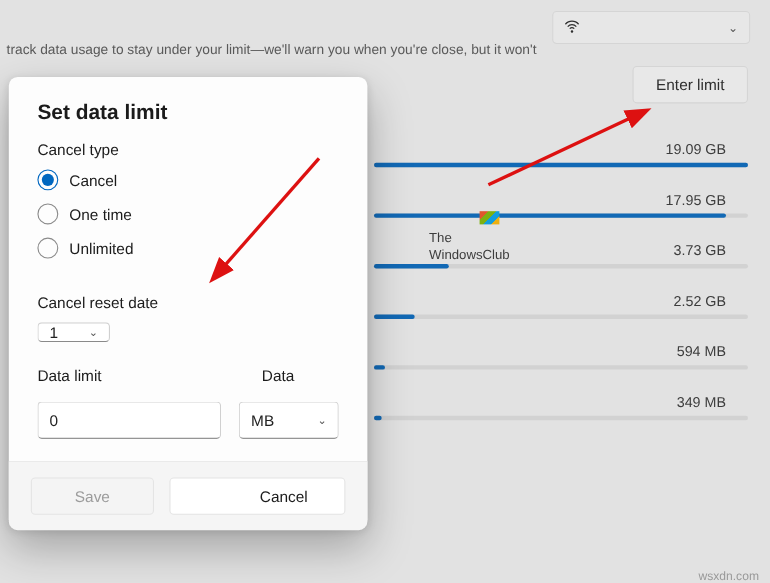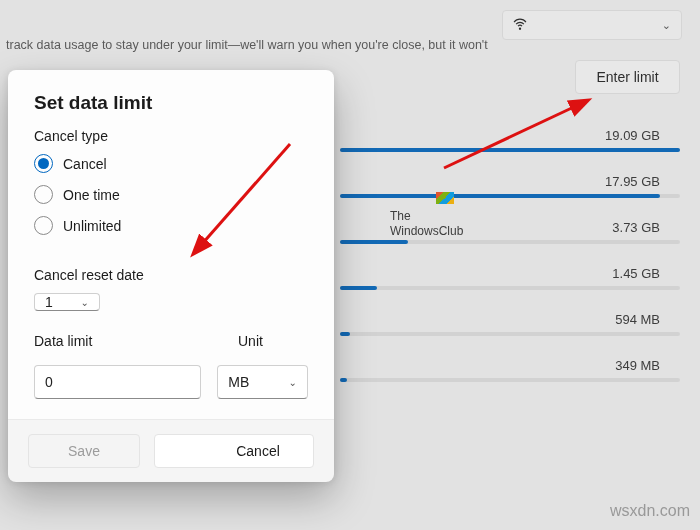--- a/index.html
+++ b/index.html
@@ -31,21 +31,21 @@
   .bar-row { margin-bottom: 42px; position: relative; }
   .bar-row .val { position: absolute; right: 20px; top: -20px; font-size: 13px; color: #333; }
   .bar-bg { height: 4px; background: #e2e2e2; border-radius: 2px; width: 100%; position: relative; }
   .bar-fill { height: 4px; background: #0067c0; border-radius: 2px; position:absolute; left:0; top:0; }
 
   
   .watermark { position:absolute; top:192px; left:390px; font-size:12px; color:#333; z-index:0; line-height:1.2;}
   .watermark .flag { display:inline-block; width:18px; height:12px; margin-left:46px; margin-bottom:2px;
     background: linear-gradient(135deg,#f25022 0 25%,#7fba00 25% 50%,#00a4ef 50% 75%,#ffb900 75% 100%); }
 
-  .wsxdn { position:absolute; bottom:10px; right:10px; font-size:16px; color:#999; z-index:3;}
+  .wsxdn { position:absolute; bottom:0; right:10px; font-size:11px; color:#999; z-index:3;}
 
   
   .dialog {
     position: absolute; top: 70px; left: 8px; width: 326px; height: 410px;
     background: #fdfdfd; border-radius: 8px;
     box-shadow: 0 18px 40px rgba(0,0,0,0.28), 0 2px 8px rgba(0,0,0,0.12);
     z-index: 5; padding: 22px 26px 0 26px;
     display:flex; flex-direction:column;
   }
   .dialog h2 { font-size: 19px; font-weight: 600; color:#1b1b1b; margin-bottom: 14px; }
@@ -112,21 +112,21 @@
           <div class="bar-fill" style="width:94%"></div>
         </div>
     </div>
     <div class="bar-row" style="margin-top:20px;">
       <span class="val">3.73 GB</span>
       <div class="bar-bg">
           <div class="bar-fill" style="width:20%"></div>
         </div>
     </div>
     <div class="bar-row" style="margin-top:20px;">
-      <span class="val">1.45 GB</span>
+      <span class="val">2.52 GB</span>
       <div class="bar-bg">
           <div class="bar-fill" style="width:11%"></div>
         </div>
     </div>
     <div class="bar-row" style="margin-top:20px;">
       <span class="val">594 MB</span>
       <div class="bar-bg">
           <div class="bar-fill" style="width:3%"></div>
         </div>
     </div>
@@ -168,21 +168,21 @@
     <div class="select-box" style="margin-bottom:22px;">
       <span>1</span>
       <span class="chev">⌄</span>
     </div>
 
     <div class="field-row">
       <div style="flex:1">
         <div class="label">Data limit</div>
       </div>
       <div style="width:70px">
-        <div class="label">Unit</div>
+        <div class="label">Data</div>
       </div>
     </div>
     <div class="field-row" style="gap:16px; margin-bottom:20px;">
       <div class="input-box">
         <span>0</span>
       </div>
       <div class="select-box unit-box">
         <span>MB</span>
         <span class="chev">⌄</span>
       </div>

